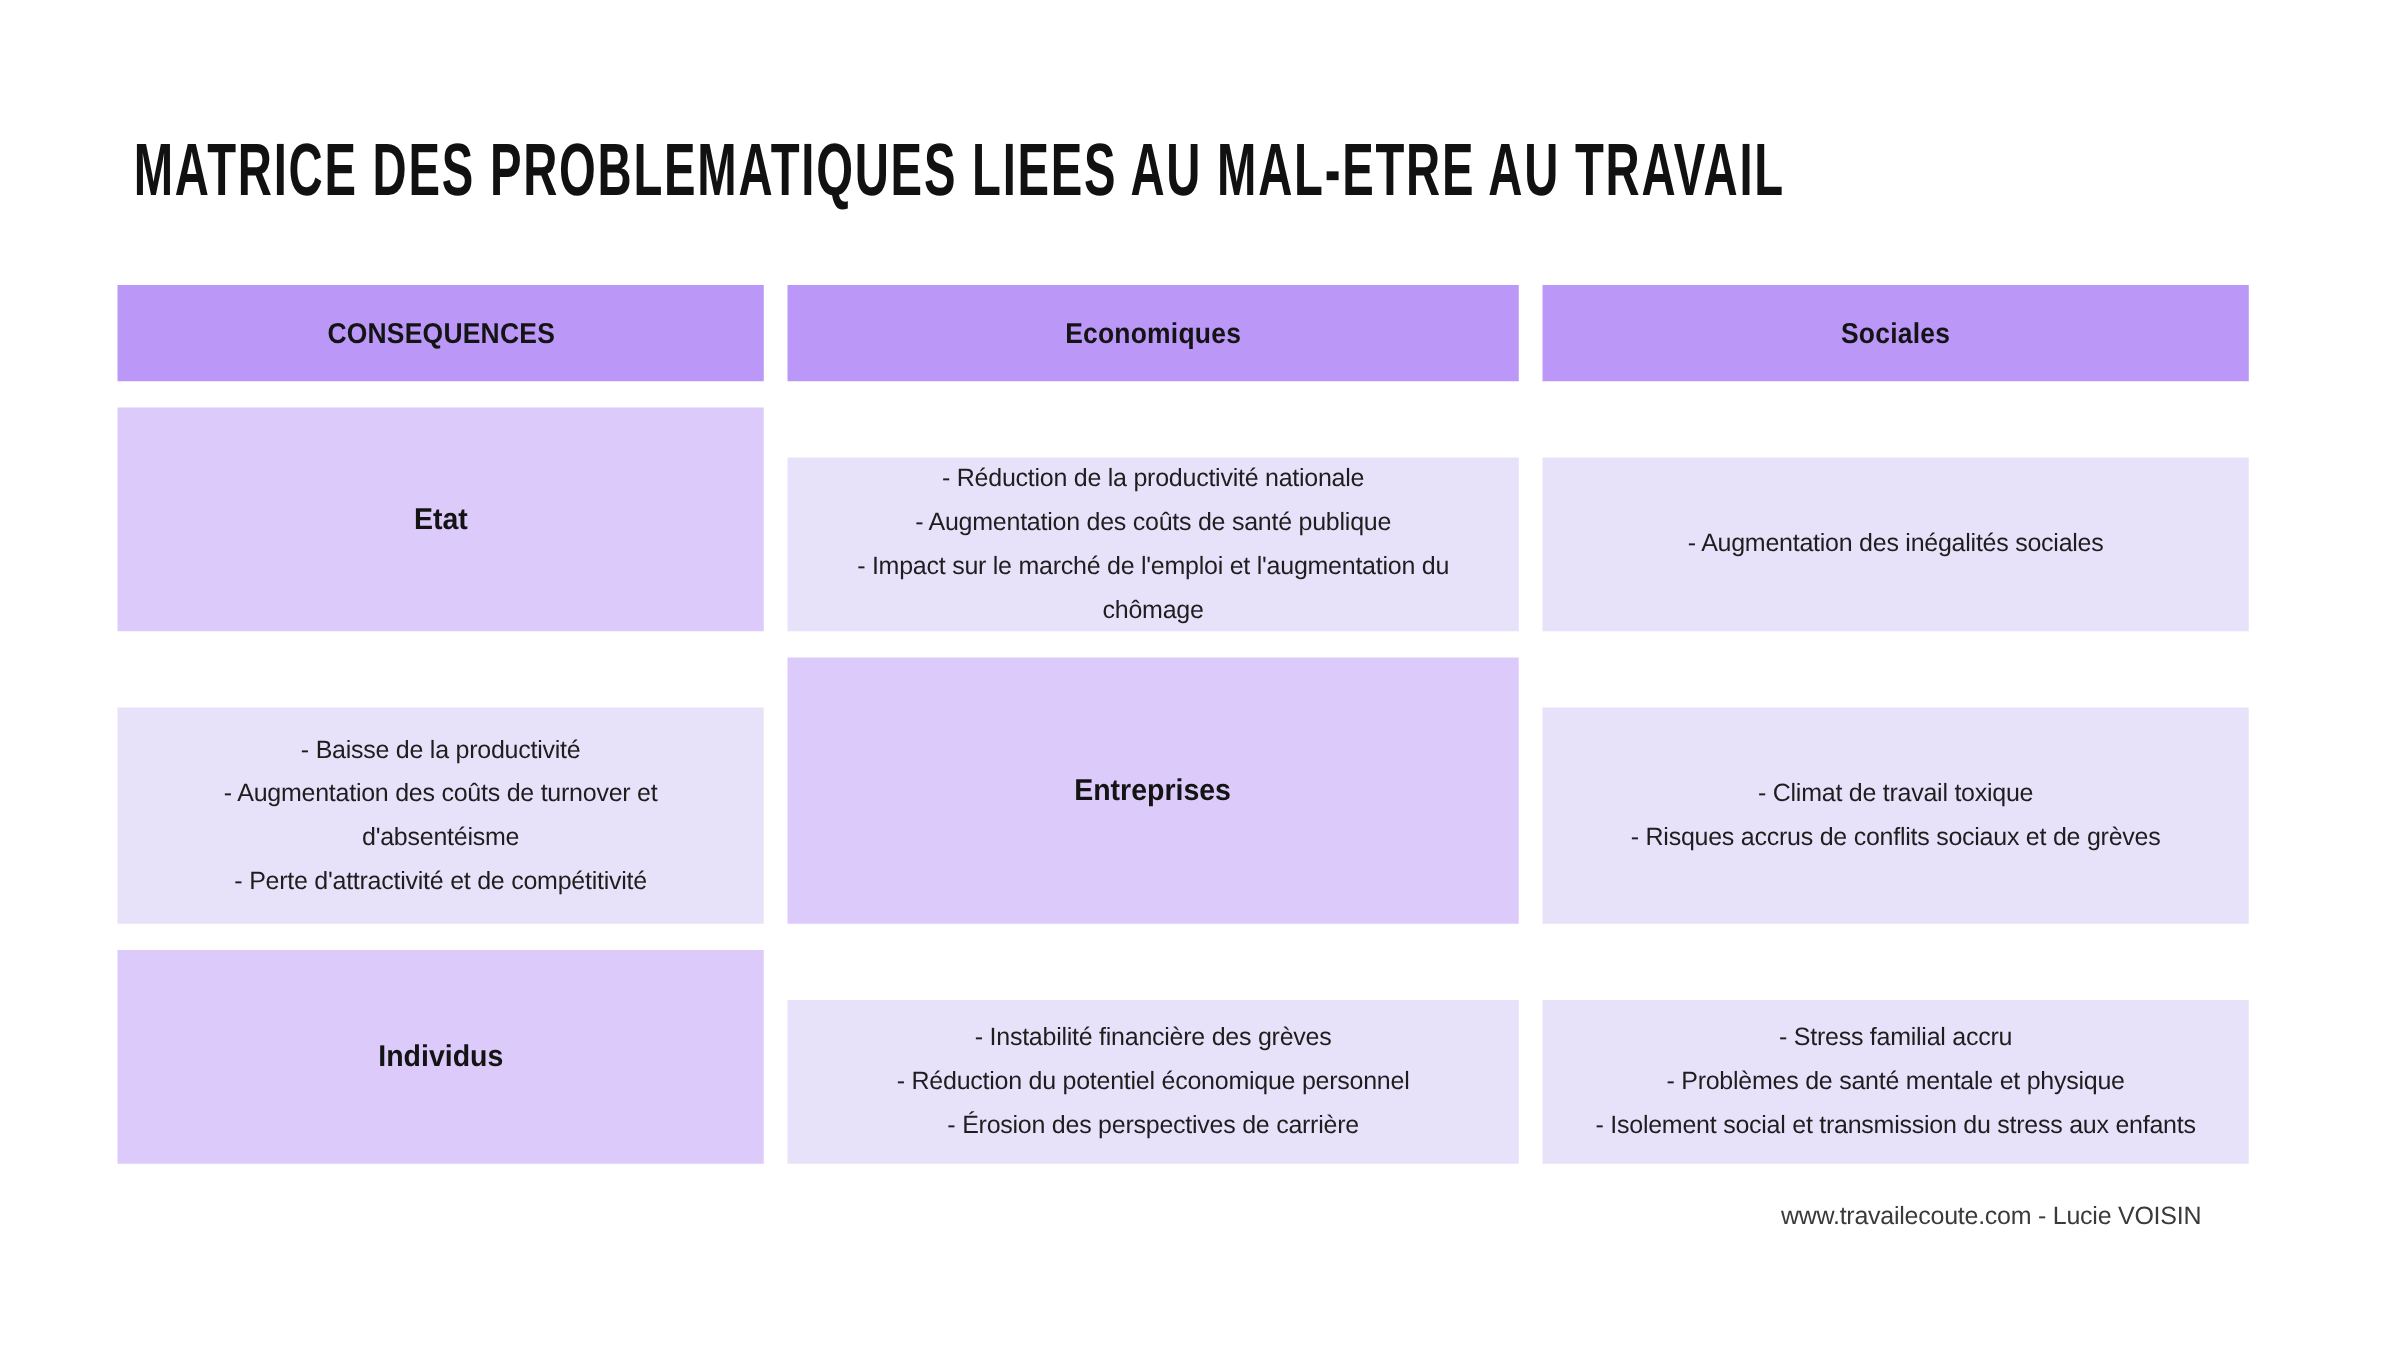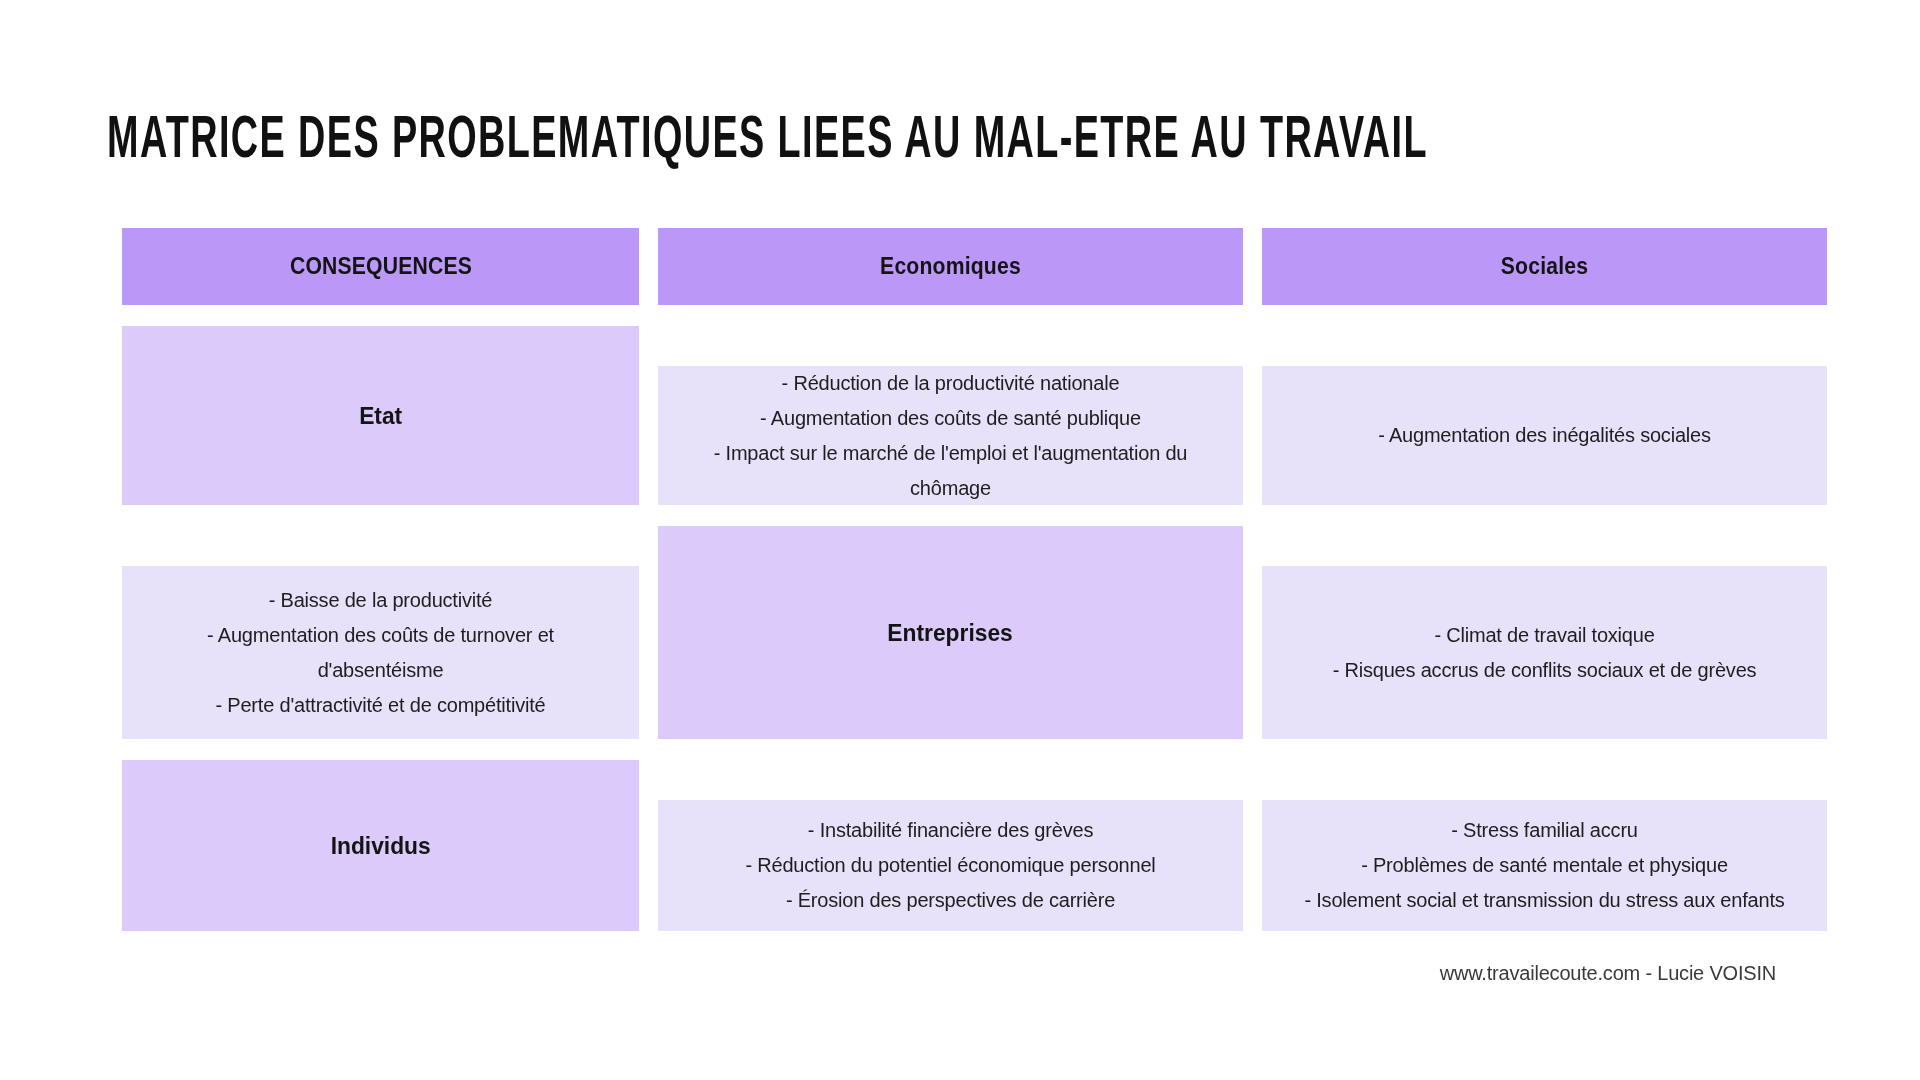--- a/index.html
+++ b/index.html
@@ -31,21 +31,21 @@
     font-size: 54px;
     line-height: 64px;
     font-weight: bold;
     letter-spacing: 2px;
     color: #111111;
   }
 
   
   .matrix {
     position: absolute;
-    left: 122px;
+    left: 94px;
     top: 228px;
     display: grid;
     grid-template-columns: 517px 585px 565px;
     grid-template-rows: 77px 179px 213px 171px;
     column-gap: 19px;
     row-gap: 21px;
   }
   .cell {
     display: flex;
     flex-direction: column;
@@ -84,21 +84,21 @@
     letter-spacing: -0.2px;
     margin-top: 40px;
   }
   .cell.content.eco { padding: 0 38px; }
   .cell.content.soc { padding: 12px 22px; }
   .item { width: 100%; }
 
   
   .footer {
     position: absolute;
-    right: 92px;
+    right: 107px;
     top: 962px;
     font-size: 20px;
     color: #3a3a3a;
     letter-spacing: -0.2px;
     text-align: right;
   }
 </style>
 </head>
 <body>
 

